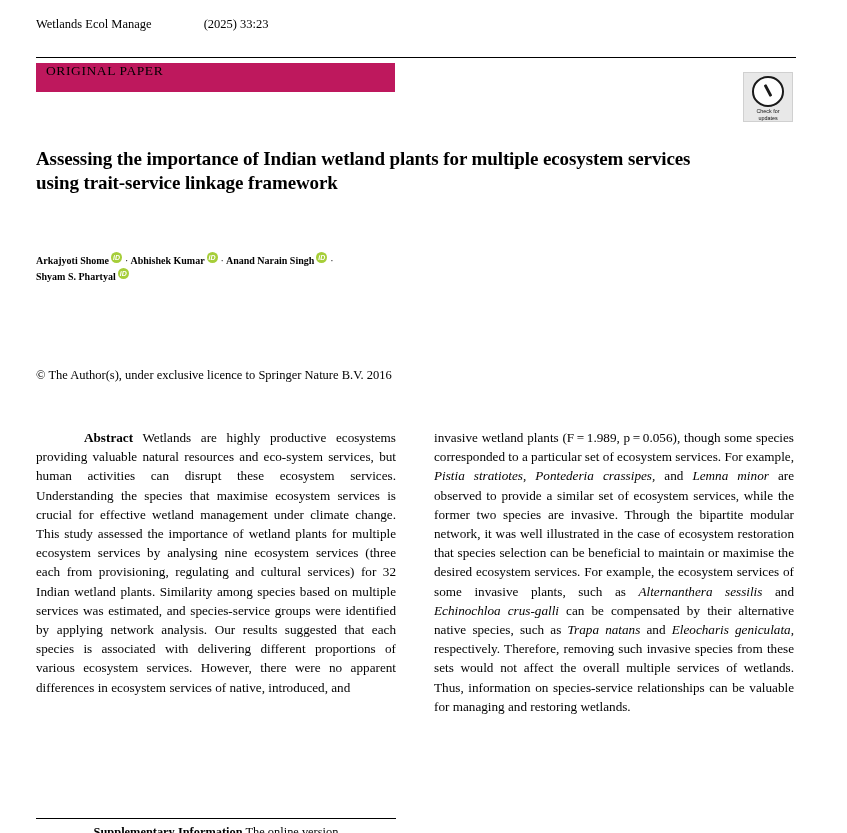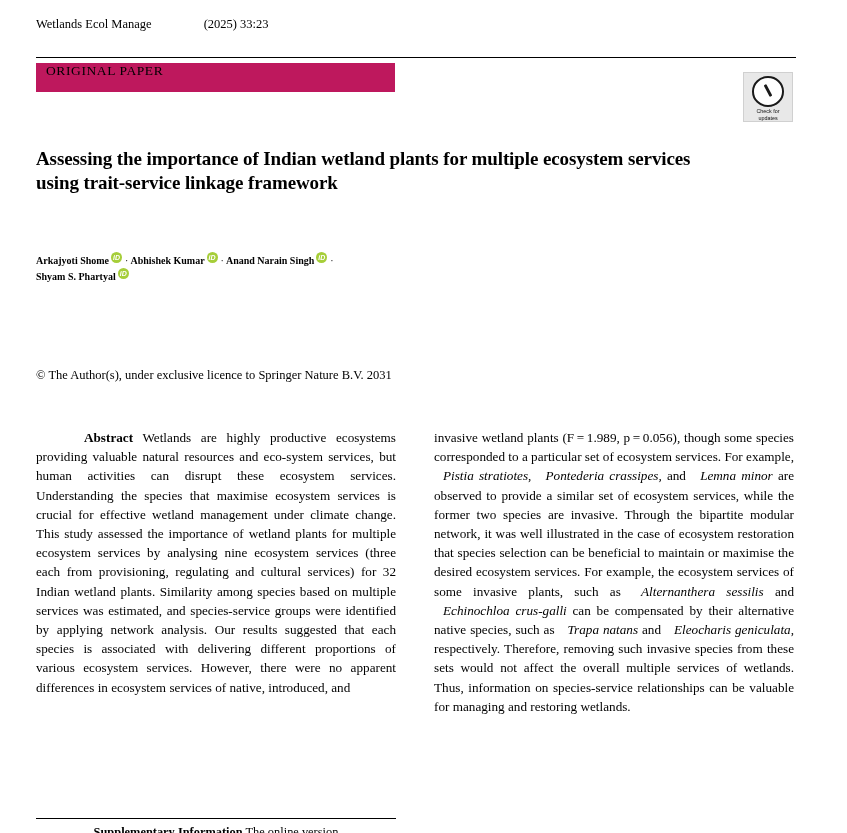--- a/index.html
+++ b/index.html
@@ -197,21 +197,21 @@
   }
   .col p {
     margin: 0;
     text-align: justify;
     text-justify: inter-word;
   }
   .abstract-label {
     font-weight: bold;
     margin-left: 48px;
   }
-  .it { font-style: italic; margin-left: 9px; }
+  .it { font-style: italic; }
 
   
   .foot-rule {
     position: absolute;
     left: 36px;
     top: 818px;
     width: 360px;
     height: 1px;
     background: #000;
   }
@@ -253,21 +253,21 @@
   </div>
 
   <h1 class="title">Assessing the importance of Indian wetland plants for multiple ecosystem services using trait-service linkage framework</h1>
 
   <div class="authors">
     <span>Arkajyoti Shome</span><span class="orcid"></span><span class="sep-dot">·</span><span>Abhishek Kumar</span><span class="orcid"></span><span class="sep-dot">·</span><span>Anand Narain Singh</span><span class="orcid"></span><span class="sep-dot">·</span><br>
     <span>Shyam S. Phartyal</span><span class="orcid"></span>
   </div>
 
   <div class="pubdates">
-    <div>© The Author(s), under exclusive licence to Springer Nature B.V. 2031</div>
+    <div>© The Author(s), under exclusive licence to Springer Nature B.V. 2016</div>
   </div>
 
   <div class="columns">
     <div class="col">
       <p><span class="abstract-label">Abstract</span><span> Wetlands are highly productive ecosystems providing valuable natural resources and eco-system services, but human activities can disrupt these ecosystem services. Understanding the species that maximise ecosystem services is crucial for effective wetland management under climate change. This study assessed the importance of wetland plants for multiple ecosystem services by analysing nine ecosystem services (three each from provisioning, regulating and cultural services) for 32 Indian wetland plants. Similarity among species based on multiple services was estimated, and species-service groups were identified by applying network analysis. Our results suggested that each species is associated with delivering different proportions of various ecosystem services. However, there were no apparent differences in ecosystem services of native, introduced, and</span></p>
     </div>
     <div class="col">
       <p id="right-col"><span>invasive wetland plants (F = 1.989, p = 0.056), though some species corresponded to a particular set of ecosystem services. For example, </span><span class="it">Pistia stratiotes</span><span>, </span><span class="it">Pontederia crassipes,</span><span> and </span><span class="it">Lemna minor</span><span> are observed to provide a similar set of ecosystem services, while the former two species are invasive. Through the bipartite modular network, it was well illustrated in the case of ecosystem restoration that species selection can be beneficial to maintain or maximise the desired ecosystem services. For example, the ecosystem services of some invasive plants, such as </span><span class="it">Alternanthera sessilis</span><span> and </span><span class="it">Echinochloa crus-galli</span><span> can be compensated by their alternative native species, such as </span><span class="it">Trapa natans</span><span> and </span><span class="it">Eleocharis geniculata</span><span>, respectively. Therefore, removing such invasive species from these sets would not affect the overall multiple services of wetlands. Thus, information on species-service relationships can be valuable for managing and restoring wetlands.</span></p>
     </div>
   </div>

